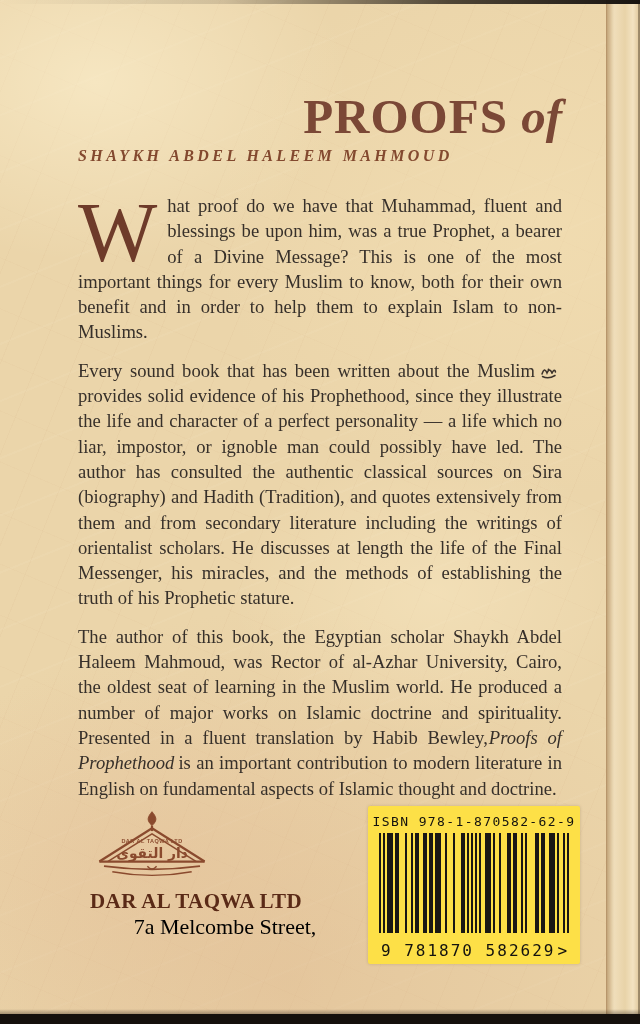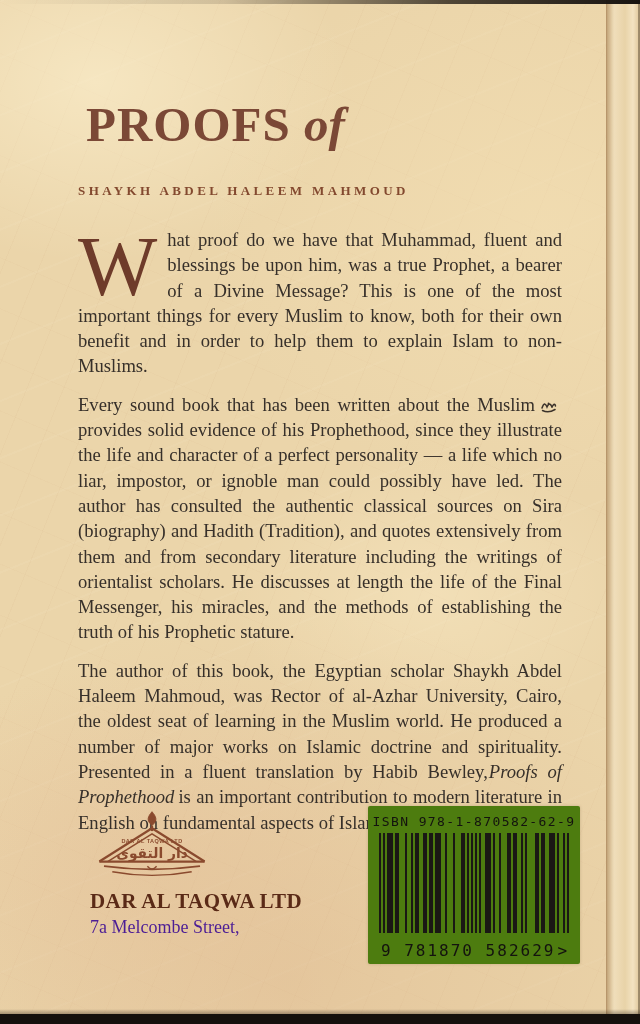--- a/index.html
+++ b/index.html
@@ -34,47 +34,48 @@
     position:absolute;top:0;left:0;right:0;height:4px;
     background:linear-gradient(to right, rgba(30,24,18,0) 0%, rgba(30,24,18,.15) 35%, rgba(28,22,16,.75) 70%, #171310 100%);
   }
   .edge-bottom{position:absolute;left:0;right:0;bottom:0;height:10px;background:#15100c;}
   .edge-bottom-fade{position:absolute;left:0;right:0;bottom:10px;height:5px;background:linear-gradient(to bottom,rgba(60,40,25,0),rgba(40,28,18,.35));}
 
   .content{position:absolute;left:78px;top:90px;width:484px;}
 
   .title{
     font-size:49px;line-height:53px;font-weight:700;letter-spacing:1px;
-    color:#7b4836;margin:8px;
+    color:#7b4836;margin:0;text-align:right;
   }
   .title .of{font-weight:600;font-style:italic;letter-spacing:0;}
   .author{
-    margin-top:32px;font-size:13px;font-weight:700;letter-spacing:3.4px;
+    margin-top:4px;font-size:16px;font-weight:700;letter-spacing:3.4px;
     color:#83492f;
+    font-style:italic;
   }
   .bodytext{margin-top:28px;}
   .bodytext p{
     text-align:justify;font-size:18.6px;line-height:25.3px;color:#37302a;
     margin:0 0 13px 0;
   }
   .dropcap{
     float:left;font-size:84px;line-height:70px;color:#6e3b2a;
     margin:5px 10px 0 0;font-weight:400;
   }
   .honorific-icon{display:inline-block;vertical-align:-2px;margin:0 5px;}
   .book-title-italic{font-style:italic;margin:0 4px 0 1px;}
 
   .publisher{position:absolute;left:90px;top:806px;width:270px;color:#7c4629;}
   .pub-logo{display:block;margin-left:2px;}
   .pub-name{font-size:21px;font-weight:700;color:#5a2a17;margin-top:7px;letter-spacing:.4px;}
-  .pub-line{font-size:18px;line-height:26px;color:#4c1d95;}
+  .pub-line{font-size:22px;line-height:26px;color:#000000;text-align:center;}
 
   .barcode-box{
     position:absolute;left:368px;top:806px;width:212px;height:158px;
-    background:#4d7c0f;border-radius:2px;box-sizing:border-box;
+    background:#fde047;border-radius:2px;box-sizing:border-box;
     padding-top:8px;text-align:center;
     box-shadow:0 0 3px rgba(90,70,45,.25);
   }
   .isbn-label{
     font-family:"DejaVu Sans Mono",monospace;font-size:13px;letter-spacing:1.4px;
     color:#14130f;white-space:nowrap;
   }
   .bars{display:block;margin:4px auto 0 auto;}
   .barcode-digits{
     font-family:"DejaVu Sans Mono",monospace;font-size:16px;color:#14130f;

